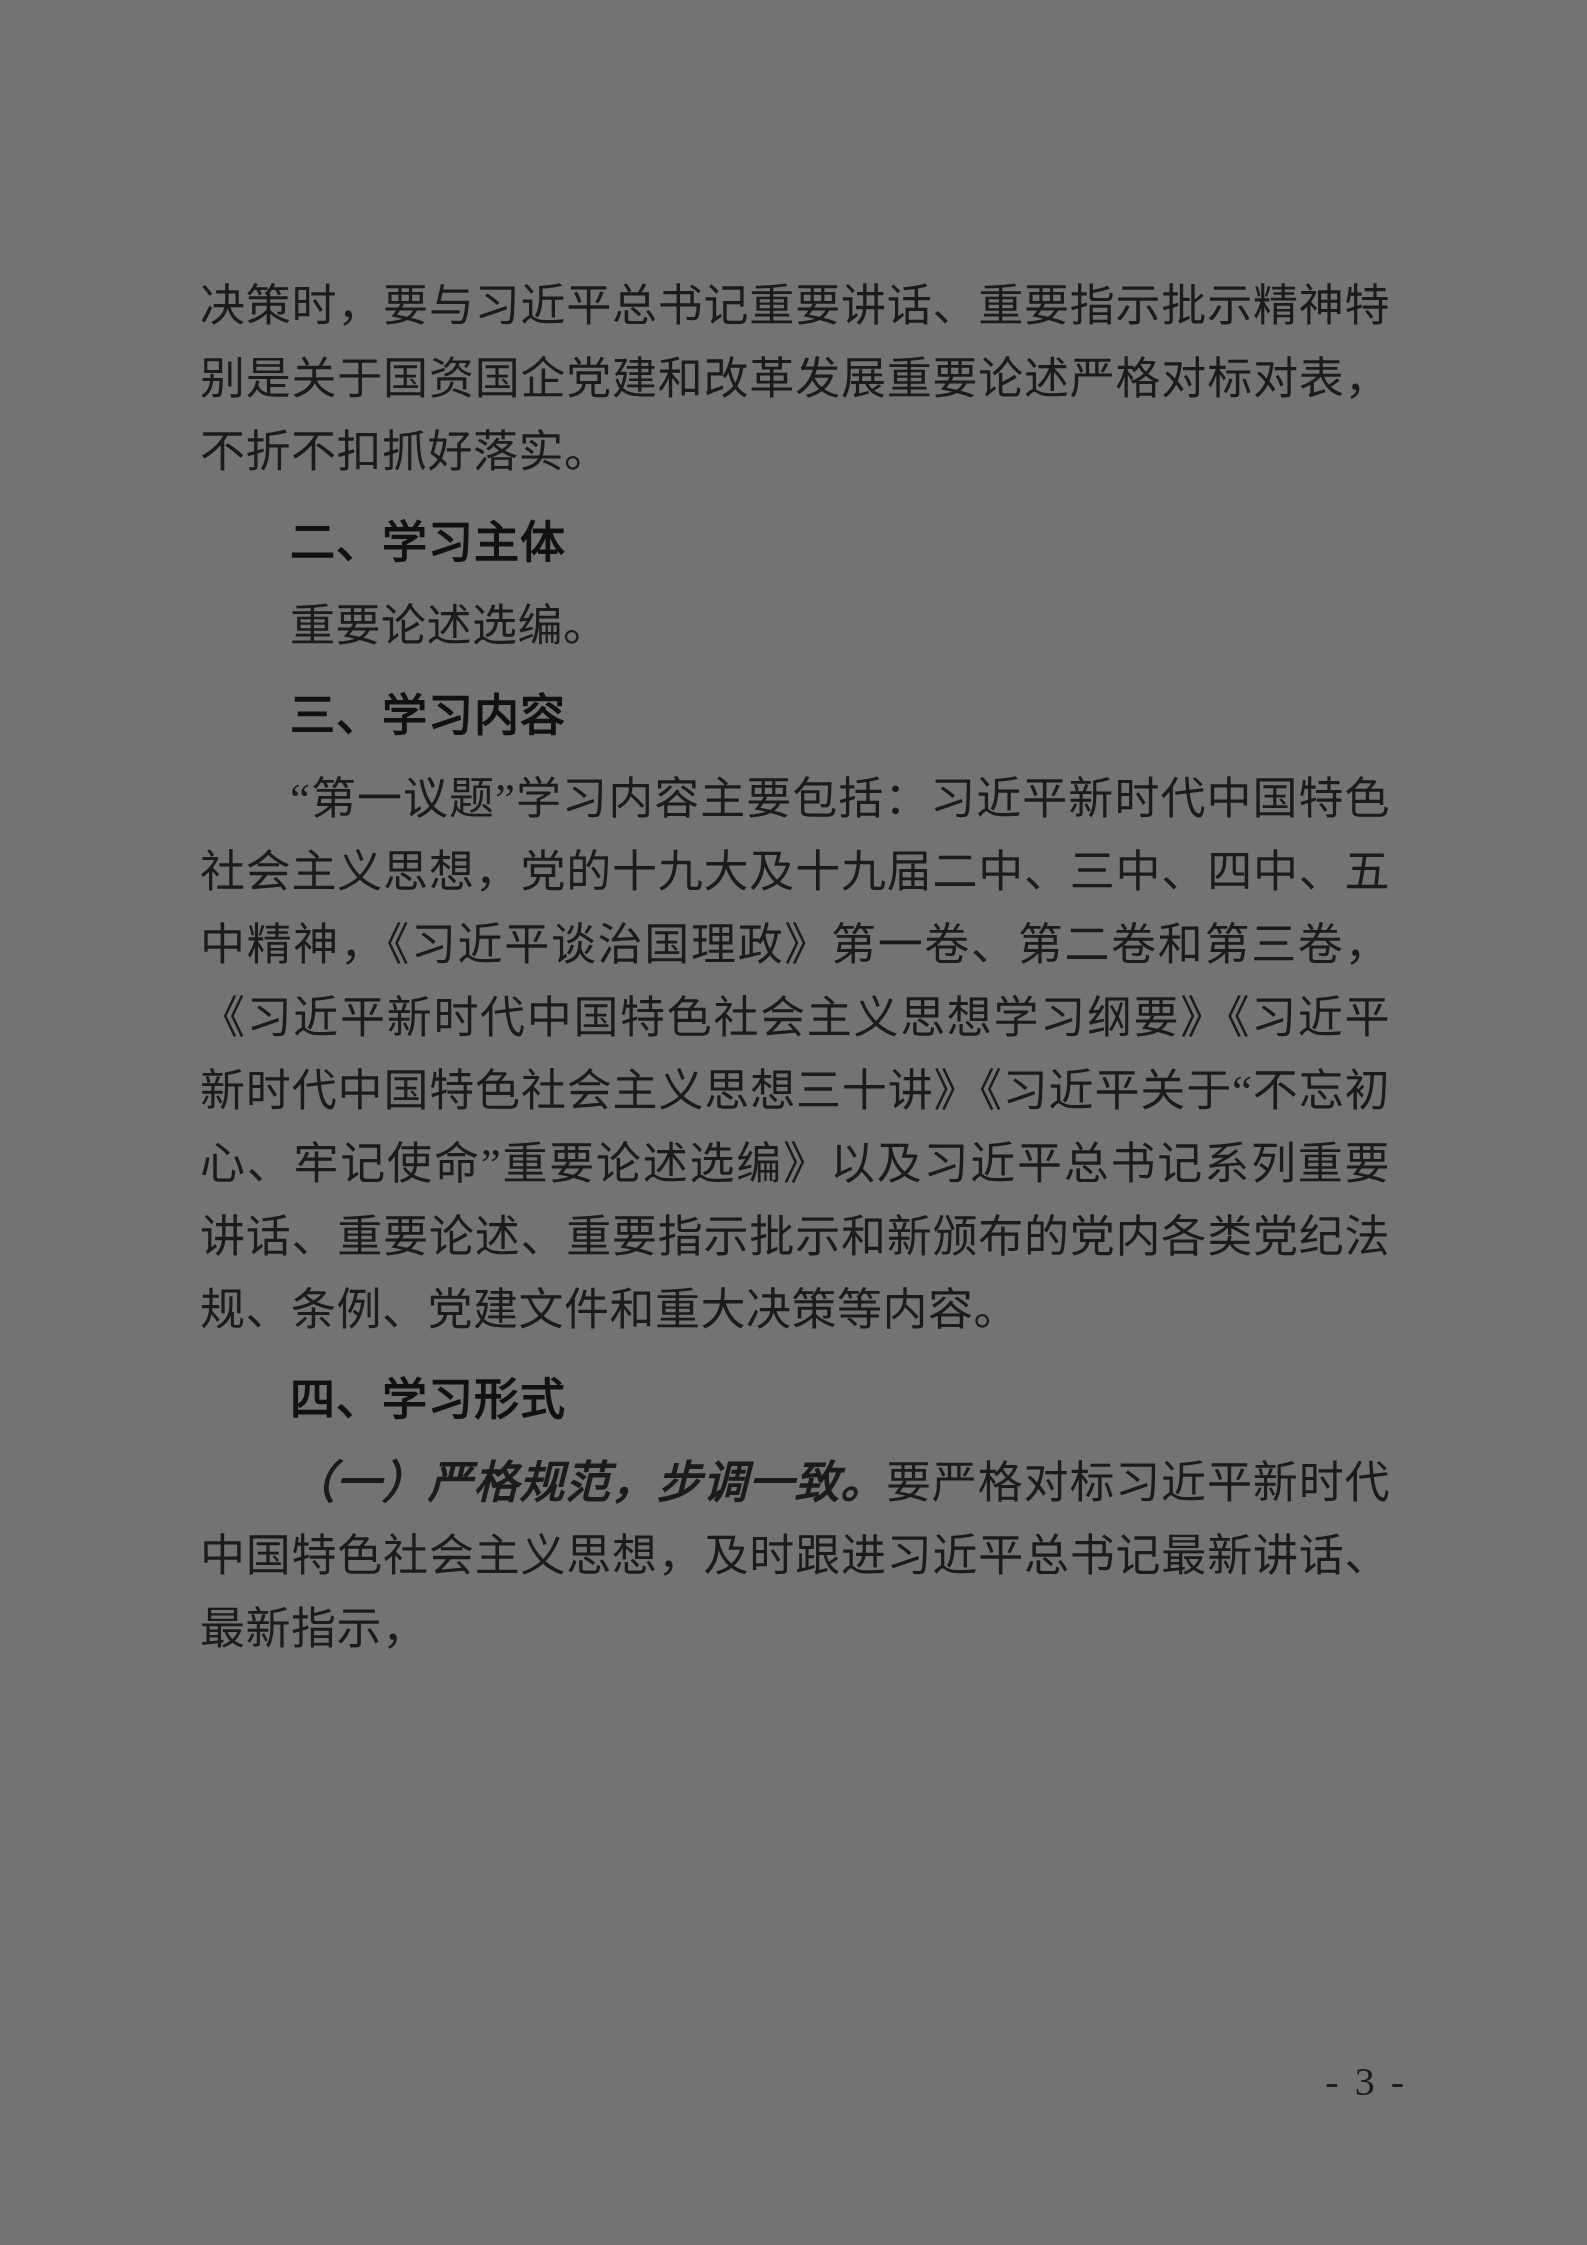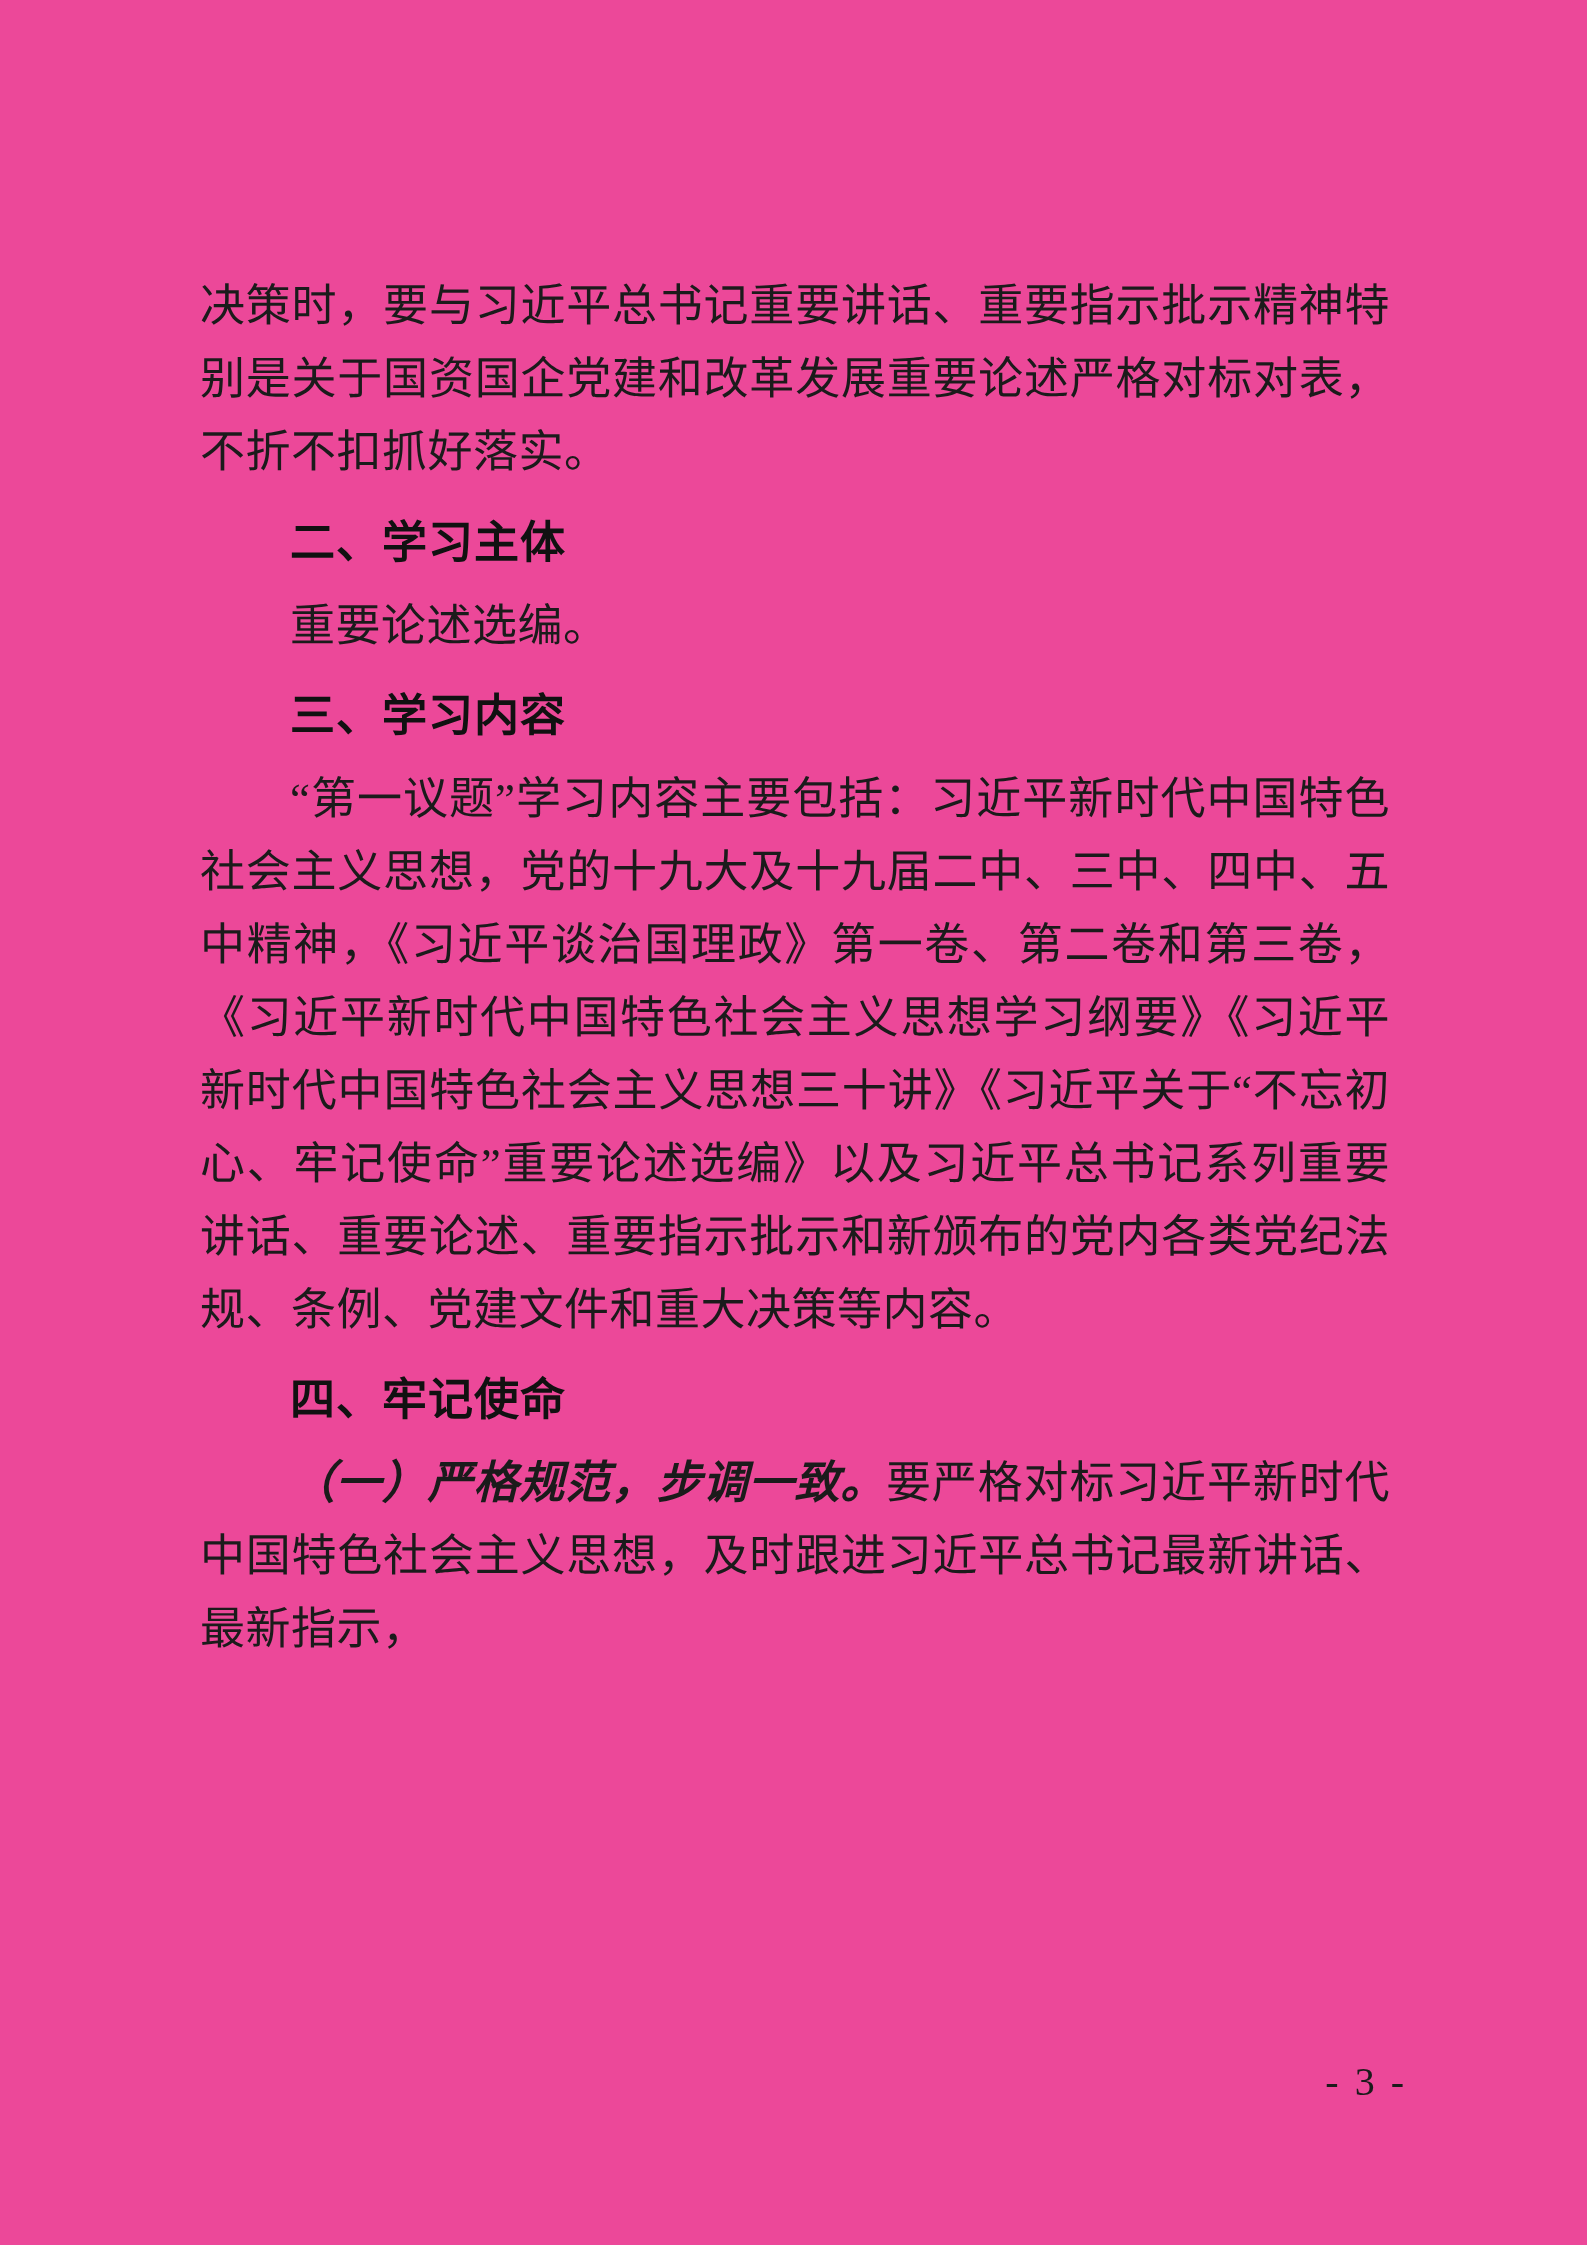--- a/index.html
+++ b/index.html
@@ -9,21 +9,21 @@
   }
   body {
     font-family: "Liberation Serif", "DejaVu Serif", serif;
     color: #1a1a1a;
   }
   .page {
     position: relative;
     width: 1587px;
     height: 2245px;
     margin: 0 auto;
-    background: #ec4899;
+    background: #737373;
     box-sizing: border-box;
     overflow: hidden;
   }
   .content {
     position: absolute;
     left: 200px;
     top: 270px;
     width: 1190px;
   }
   .para {
@@ -69,21 +69,21 @@
     <p class="para">决策时，要与习近平总书记重要讲话、重要指示批示精神特别是关于国资国企党建和改革发展重要论述严格对标对表，不折不扣抓好落实。</p>
 
     <h2 class="heading">二、学习主体</h2>
 
     <p class="para indent">重要论述选编。</p>
 
     <h2 class="heading">三、学习内容</h2>
 
     <p class="para indent">“第一议题”学习内容主要包括：习近平新时代中国特色社会主义思想，党的十九大及十九届二中、三中、四中、五中精神，《习近平谈治国理政》第一卷、第二卷和第三卷，《习近平新时代中国特色社会主义思想学习纲要》《习近平新时代中国特色社会主义思想三十讲》《习近平关于“不忘初心、牢记使命”重要论述选编》以及习近平总书记系列重要讲话、重要论述、重要指示批示和新颁布的党内各类党纪法规、条例、党建文件和重大决策等内容。</p>
 
-    <h2 class="heading">四、牢记使命</h2>
+    <h2 class="heading">四、学习形式</h2>
 
 
 
     <p class="para indent"><span class="bold-run">（一）严格规范，步调一致。</span><span>要严格对标习近平新时代中国特色社会主义思想，及时跟进习近平总书记最新讲话、最新指示，</span></p>
 
   </div>
 
   <div class="page-number">- 3 -</div>
 </div>
 

